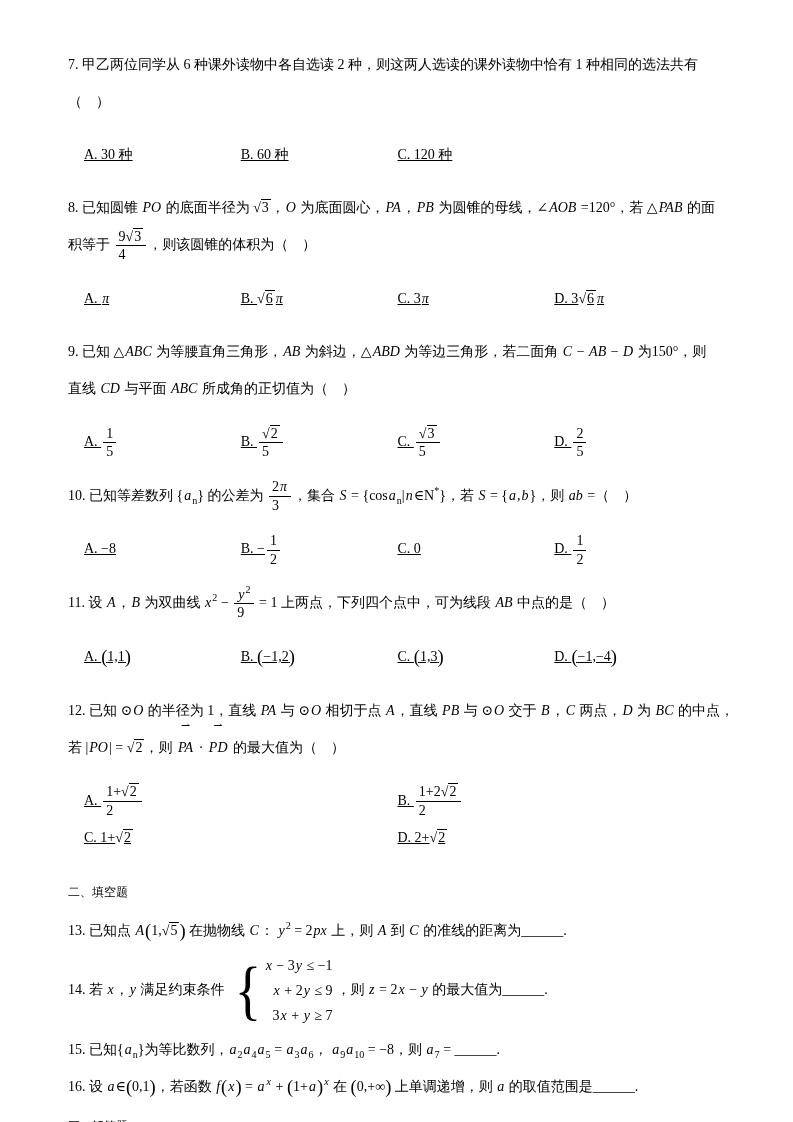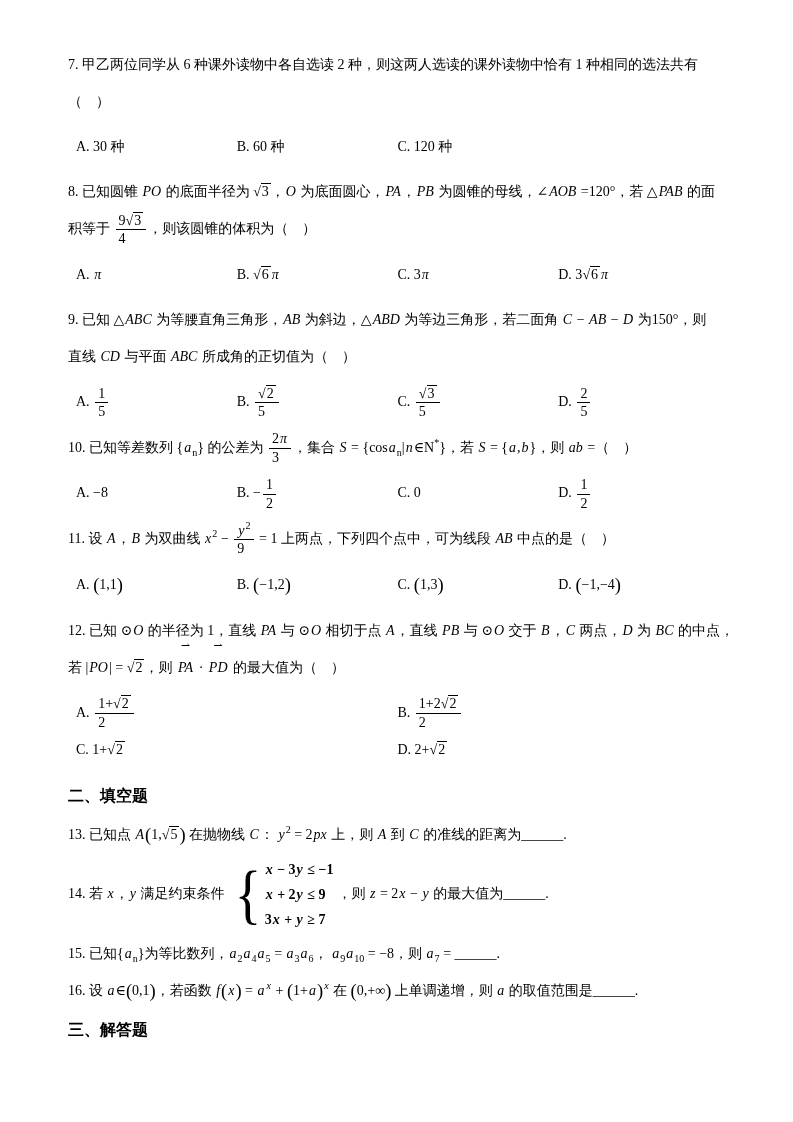--- a/index.html
+++ b/index.html
@@ -5,26 +5,26 @@
   html,body{margin:0;padding:0;}
   body{
     width:793px;height:1122px;overflow:hidden;
     background:#ffffff;color:#000000;
     font-family:"Liberation Serif","DejaVu Serif",serif;
     font-size:14px;
   }
   .page{padding:46px 66px 0 68px;}
   .q{margin:0;}
   .qline{margin:0;line-height:37px;white-space:nowrap;}
-  .opts{display:grid;margin:8px;}
+  .opts{display:grid;margin:16px;text-decoration:underline;}
   .cols4{grid-template-columns:1fr 1fr 1fr 1fr;}
   .cols2{grid-template-columns:1fr 1fr;}
   .opt{line-height:37px;white-space:nowrap;}
-  .sec{font-family:"Liberation Sans","DejaVu Sans",sans-serif;font-weight:700;
-       font-size:16px;line-height:40px;margin:0;}
+  .sec{font-family:"Liberation Sans","DejaVu Sans",sans-serif;font-weight:400;
+       font-size:12px;line-height:40px;margin:0;}
   
   .mi{font-style:italic;font-family:"Liberation Serif",serif;padding:0 1px;}
   
   .frac{display:inline-block;vertical-align:middle;text-align:left;margin:0 2px;}
   .frac .num,.frac .den{display:block;line-height:1.25;padding:0 3px;}
   .frac .den{border-top:1px solid #000;}
   
   .sqrt{white-space:nowrap;}
   .sqrt .rad{display:inline-block;}
   .sqrt .rcd{border-top:1px solid #000;padding:0 2px 0 1px;}
@@ -32,21 +32,21 @@
   sup.msup,sub.msub{font-size:0.72em;line-height:0;}
   
   .vec{display:inline-block;position:relative;padding:0 1px;}
   .vec .arr{position:absolute;top:-0.80em;left:50%;transform:translateX(-50%);
             font-size:0.78em;line-height:1;}
   
   .cases{display:inline-flex;align-items:center;vertical-align:middle;margin:3px 4px;}
   .cbrace{font-size:66px;line-height:0.95;font-weight:300;
           transform:scaleX(0.85);transform-origin:center;margin-right:1px;}
   .clines{display:inline-block;}
-  .cline{display:block;line-height:25px;text-align:left;white-space:nowrap;font-weight:bold;}
+  .cline{display:block;line-height:25px;text-align:right;white-space:nowrap;}
   
   .big{font-size:1.32em;vertical-align:-0.09em;}
 </style>
 </head>
 <body>
 
 <main class="page">
 
   <section class="q">
     <p class="qline">7. 甲乙两位同学从 6 种课外读物中各自选读 2 种，则这两人选读的课外读物中恰有 1 种相同的选法共有</p>

